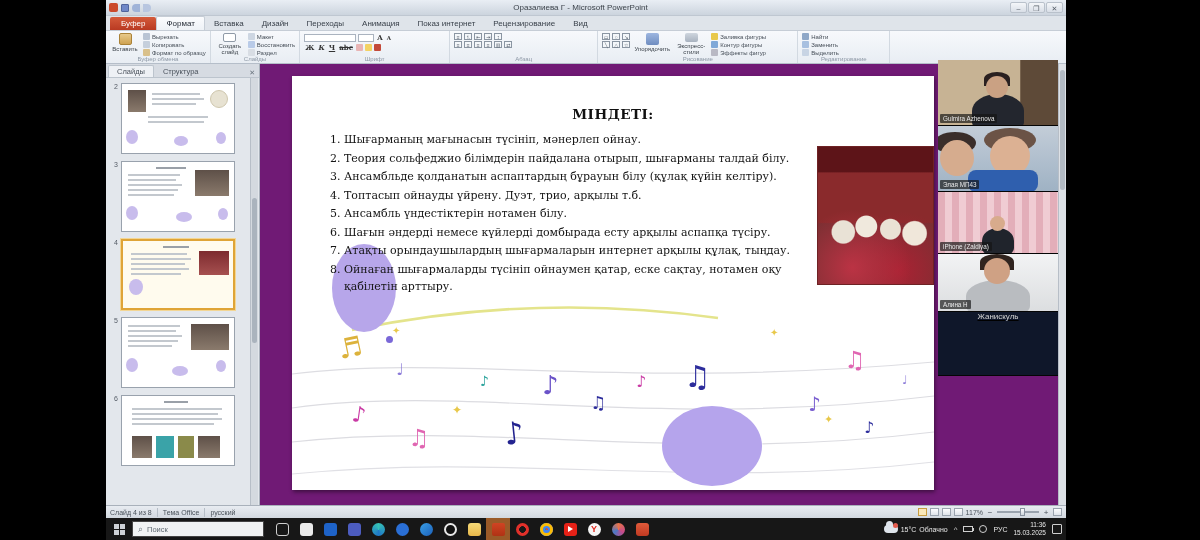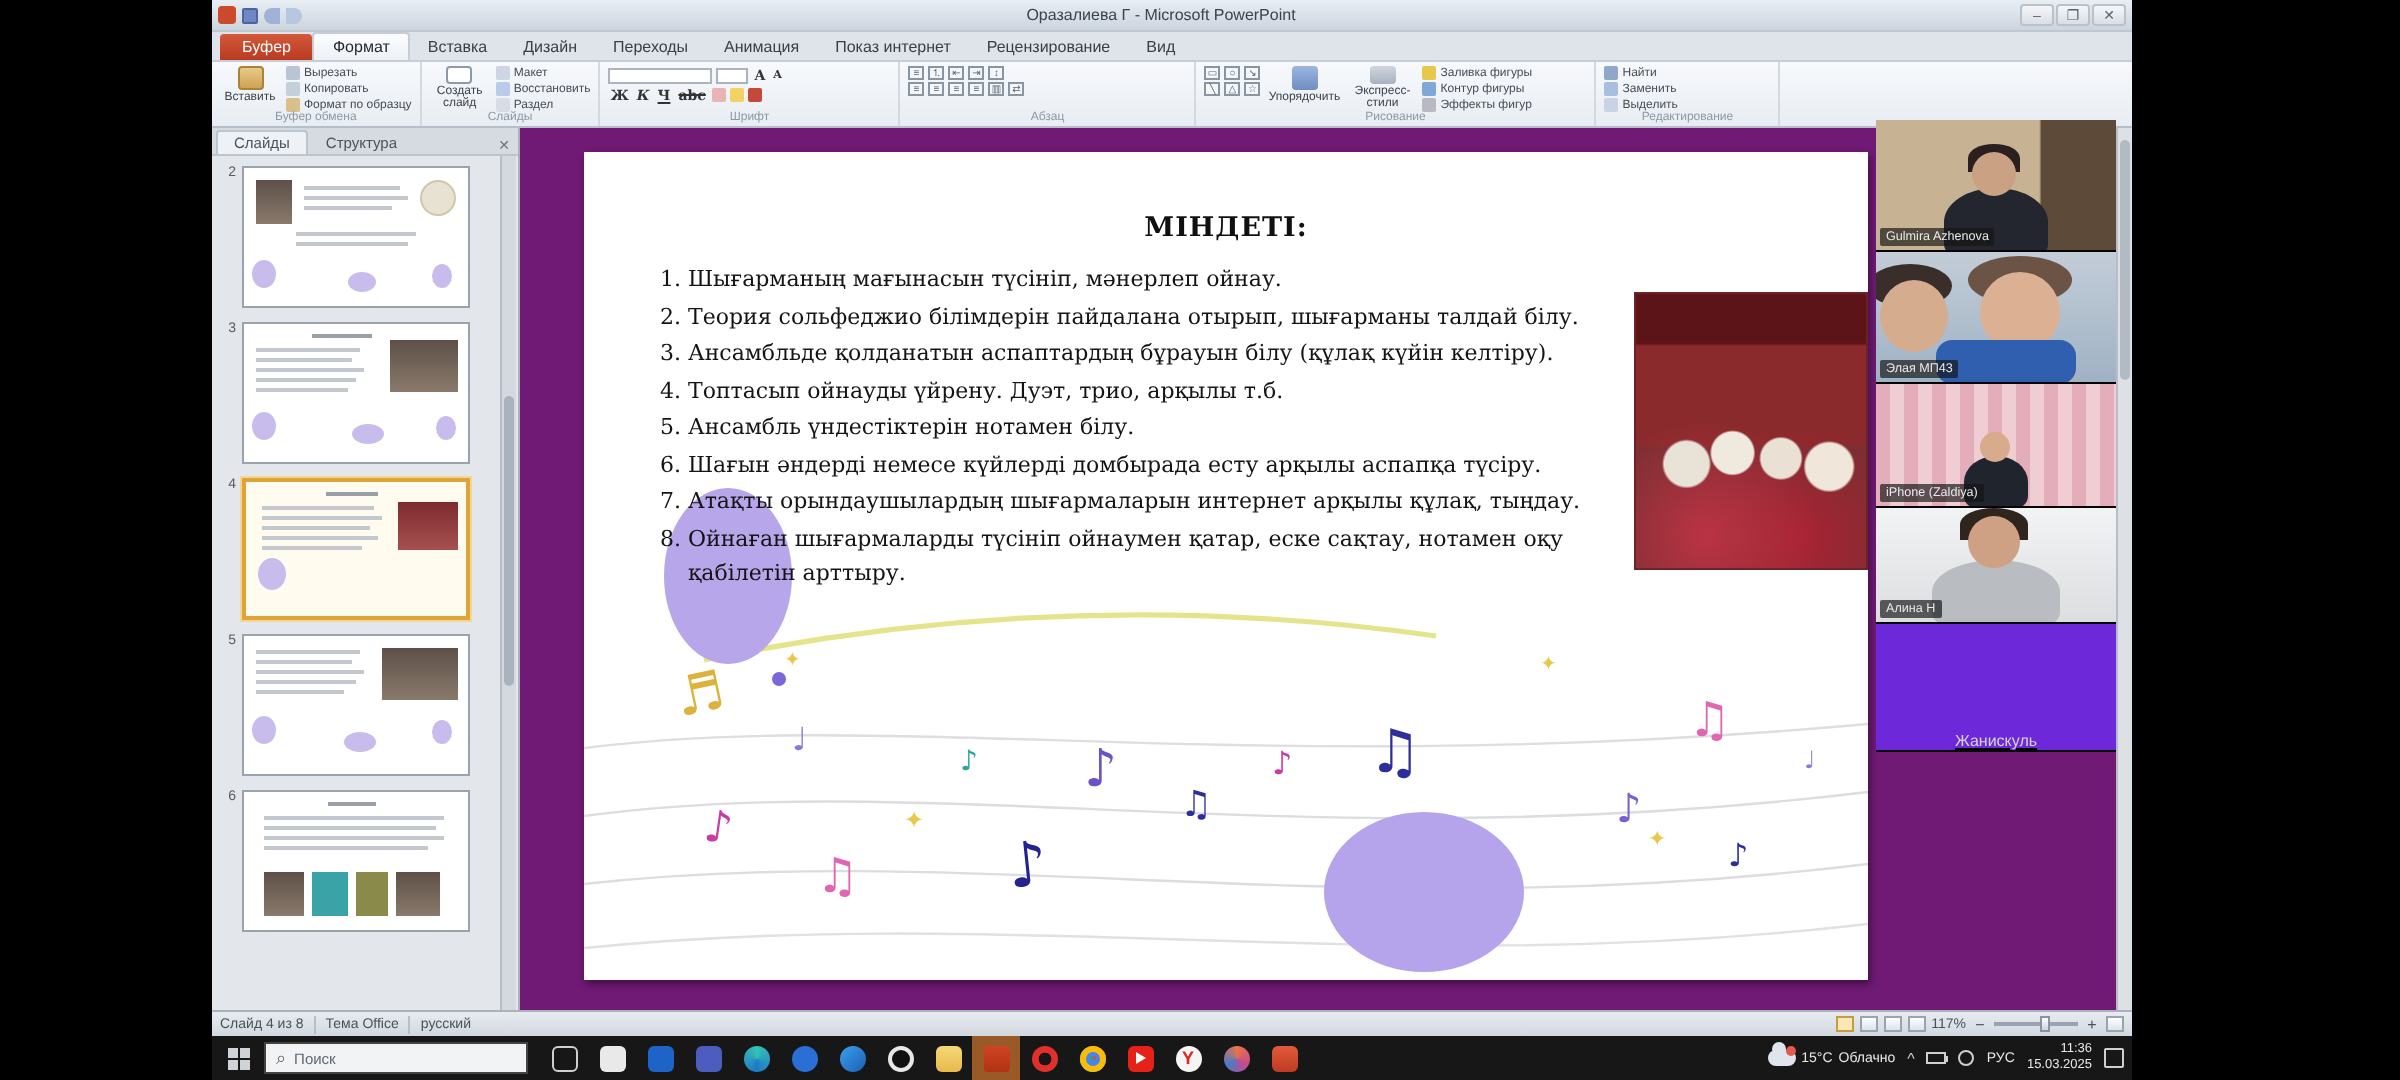--- a/index.html
+++ b/index.html
@@ -154,21 +154,21 @@
   .batt:after { content:""; position:absolute; right:-2px; top:1px; width:1px; height:3px; background:#cfcfcf; }
   .trayico { width:8px; height:8px; border:1px solid #cfcfcf; border-radius:2px; }
   .clock { text-align:right; line-height:8px; font-size:6.5px; }
   .notif { width:10px; height:10px; border:1px solid #cfcfcf; border-radius:1px; }
 
   
   .meeting { position:absolute; left:832px; top:60px; width:120px; z-index:10; background:#000; }
   .tile { position:relative; width:120px; overflow:hidden; border-bottom:1px solid #050505; }
   .nametag { position:absolute; left:2px; bottom:2px; background:rgba(20,20,20,.68); color:#e9e9e9;
     font-size:6.3px; padding:1px 3px; border-radius:1px; white-space:nowrap; z-index:3; }
-  .black-tile { background:#6d28d9; display:flex; align-items:flex-end; justify-content:center;text-decoration:underline; }
+  .black-tile { background:#0f172a; display:flex; align-items:flex-start; justify-content:center;text-decoration:underline; }
   .black-tile .cname { color:#d5d5d5; font-size:8px; }
   .person { position:absolute; border-radius:50% 50% 6px 6px; }
   .head { position:absolute; border-radius:50%; }
   .t1 { background:linear-gradient(90deg,#c7b394 0 68%, #5e4a38 69% 100%); }
   .t1 .body { left:34px; top:34px; width:52px; height:34px; background:#23262e; }
   .t1 .head { left:48px; top:16px; width:22px; height:22px; background:#caa183; }
   .t1 .hair { position:absolute; left:46px; top:12px; width:26px; height:14px; border-radius:50% 50% 0 0; background:#2a2020; }
   .t2 { background:linear-gradient(#c3cdd8, #9fb2c4); }
   .t2 .head.h1 { left:2px; top:14px; width:34px; height:36px; background:#d6ac8e; }
   .t2 .hair1 { position:absolute; left:-4px; top:6px; width:42px; height:22px; border-radius:50%; background:#3a2e2a; }

